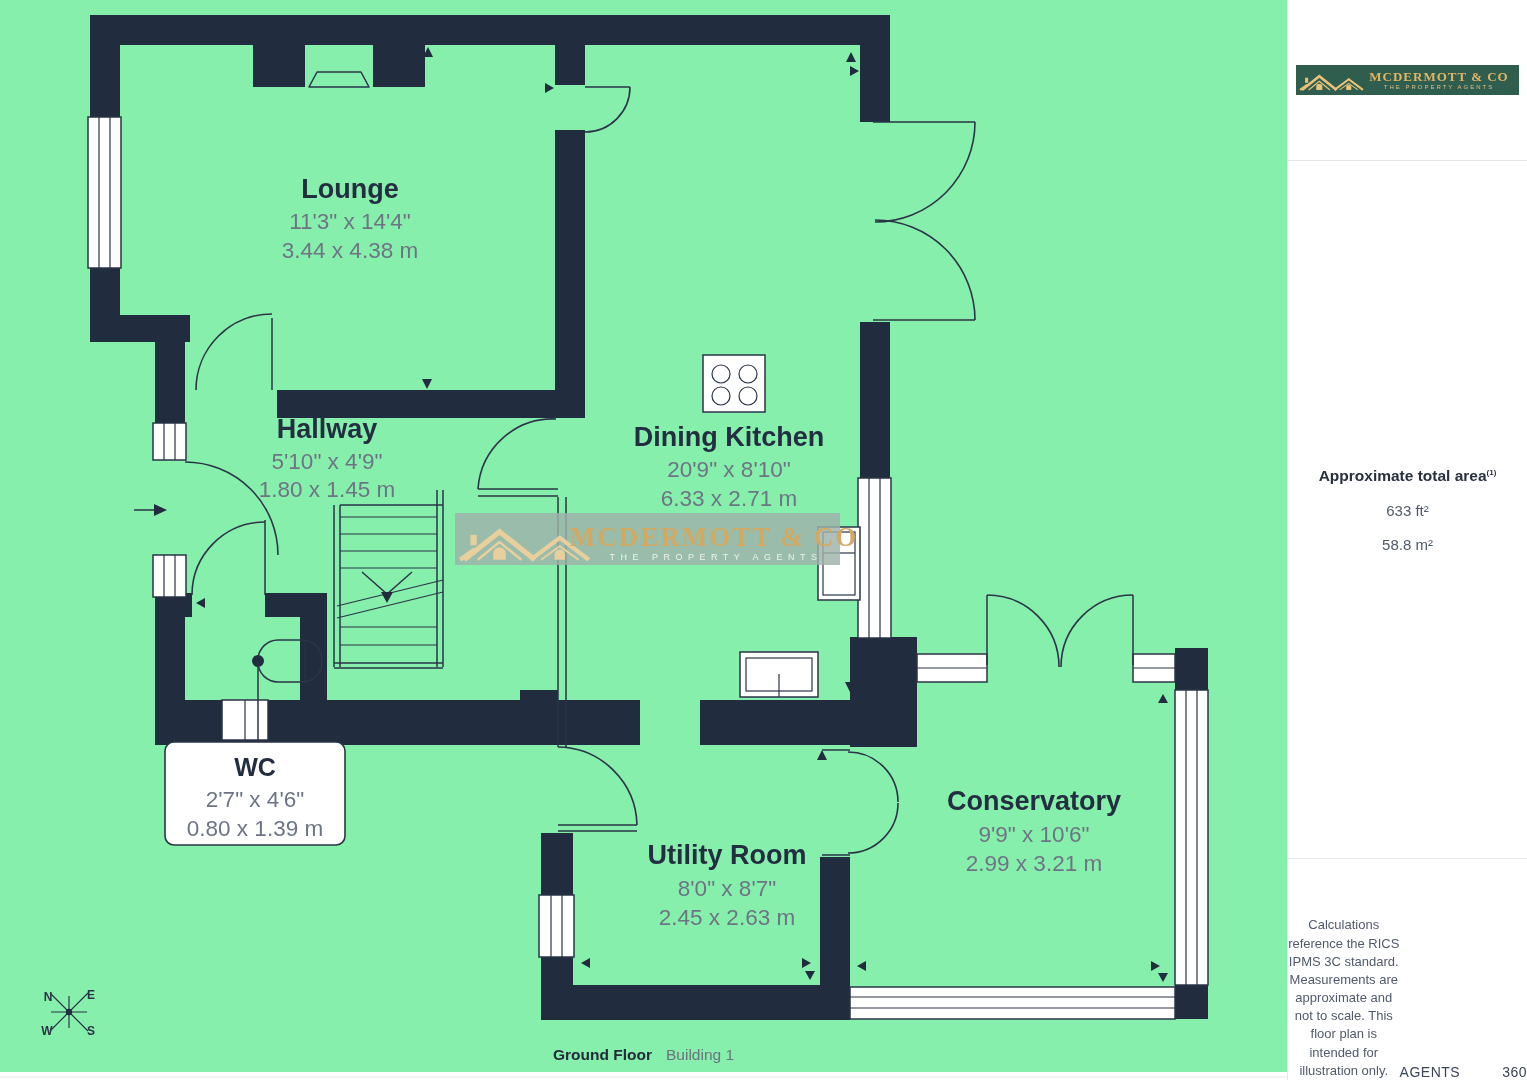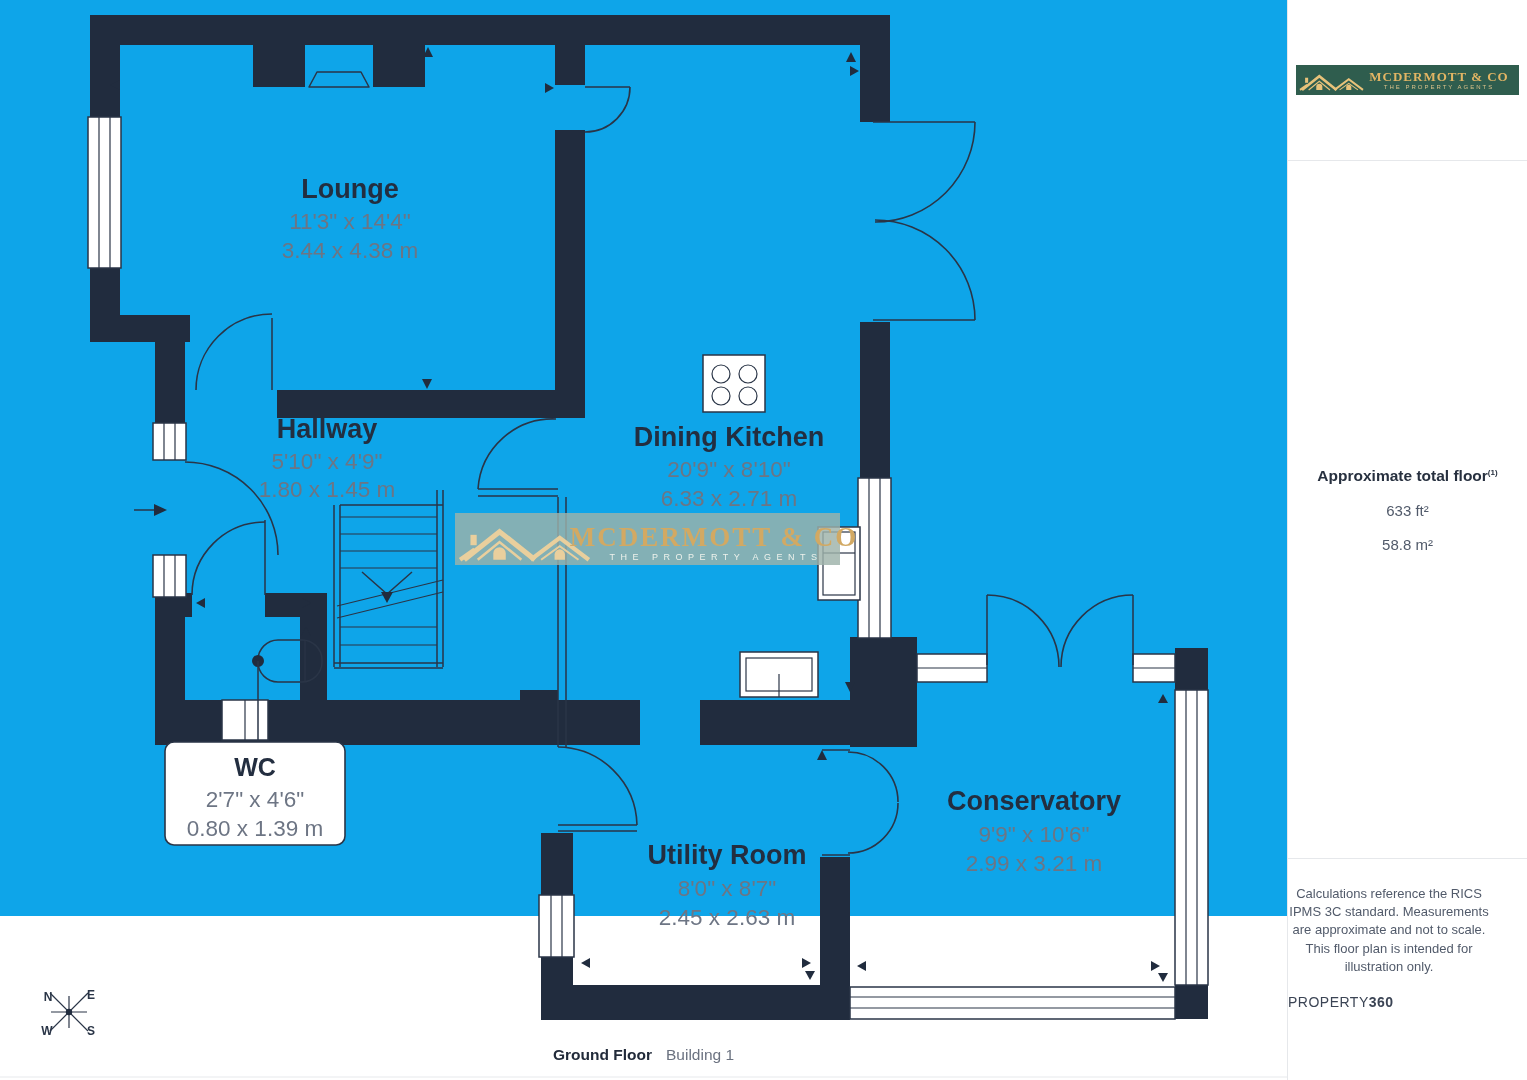--- a/index.html
+++ b/index.html
@@ -1,37 +1,37 @@
 <!DOCTYPE html>
 <html><head>
 <meta charset="utf-8">
 <style>
   html,body{margin:0;padding:0;background:#fff;}
   .page{width:1527px;height:1080px;display:flex;background:#fff;overflow:hidden;
         font-family:"Liberation Sans",sans-serif;}
-  .plan-area{position:relative;width:1287px;height:916px;background:#0ea5e9;}
+  .plan-area{position:relative;width:1287px;height:1072px;background:#86efac;}
   .plan-area svg{position:absolute;left:0;top:0;}
 
   
   .sidebar{width:239px;height:1080px;border-left:1px solid #e6e8eb;display:flex;flex-direction:column;background:#fff;}
   .s-logo{height:160px;border-bottom:1px solid #e6e8eb;display:flex;align-items:center;justify-content:center;}
   .banner{width:223px;height:30px;background:#2f5d4e;display:flex;align-items:center;}
   .banner .roofs{margin-left:3px;}
   .banner .txt{flex:1;text-align:center;padding-right:6px;}
   .banner .nm{font-family:"Liberation Serif",serif;font-weight:700;font-size:13px;letter-spacing:1px;color:#e2b564;line-height:13px;}
   .banner .tg{font-size:6px;letter-spacing:2px;color:#d9c08a;line-height:8px;}
   .s-area{height:697px;border-bottom:1px solid #e6e8eb;display:flex;flex-direction:column;justify-content:center;align-items:center;}
   .s-area .ttl{font-size:15.5px;font-weight:700;color:#27303f;}
   .s-area .ttl sup{font-size:8px;}
   .s-area .val{font-size:15px;color:#515a6a;margin-top:17px;}
   .s-note{height:58px;border-bottom:1px solid #e6e8eb;display:flex;align-items:center;justify-content:center;font-size:13px;color:#515a6a;}
-  .s-calc{flex:1;display:flex;flex-direction:column;align-items:flex-start;padding-top:26px;}
+  .s-calc{flex:1;display:flex;flex-direction:row;align-items:flex-end;padding-top:26px;}
   .s-calc .par{width:202px;font-size:13px;line-height:1.4;color:#515a6a;text-align:center;}
   .s-calc .brand{margin-top:18px;font-size:14px;color:#3b4454;letter-spacing:.5px;}
-  .s-calc .brand b{font-weight:700;}
+  .s-calc .brand b{font-weight:400;margin-left:42px;}
 
   
   .room-name{font-family:"Liberation Sans",sans-serif;font-weight:700;font-size:27px;fill:#232e40;}
   .room-dim{font-family:"Liberation Sans",sans-serif;font-size:22.5px;fill:#6d7584;}
   .wc-name{font-family:"Liberation Sans",sans-serif;font-weight:700;font-size:25px;fill:#232e40;}
   .compass-l{font-family:"Liberation Sans",sans-serif;font-weight:700;font-size:12px;fill:#2a3547;}
   .foot-b{font-family:"Liberation Sans",sans-serif;font-weight:700;font-size:15.5px;fill:#222b3a;}
   .foot-r{font-family:"Liberation Sans",sans-serif;font-size:15.5px;fill:#6b7280;}
   .wm-nm{font-family:"Liberation Serif",serif;font-weight:700;font-size:27px;letter-spacing:2px;fill:#d2a963;}
   .wm-tg{font-family:"Liberation Sans",sans-serif;font-size:9px;letter-spacing:5.5px;fill:#edf2ec;}
@@ -325,24 +325,24 @@
             <use href="#roofline"></use>
           </svg>
         <div class="txt">
           <div class="nm">MCDERMOTT &amp; CO</div>
           <div class="tg">THE PROPERTY AGENTS</div>
         </div>
       </div>
     </div>
 
     <div class="s-area">
-      <div class="ttl"><span>Approximate total floor</span><sup>(1)</sup></div>
+      <div class="ttl"><span>Approximate total area</span><sup>(1)</sup></div>
       <div class="val">633 ft²</div>
       <div class="val">58.8 m²</div>
     </div>
 
 
     <div class="s-calc">
       <div class="par">Calculations reference the RICS IPMS 3C standard. Measurements are approximate and not to scale. This floor plan is intended for illustration only.</div>
-      <div class="brand"><span>PROPERTY</span><b>360</b></div>
+      <div class="brand"><span>AGENTS</span><b>360</b></div>
     </div>
   </aside>
 </div>
 
 </body></html>

